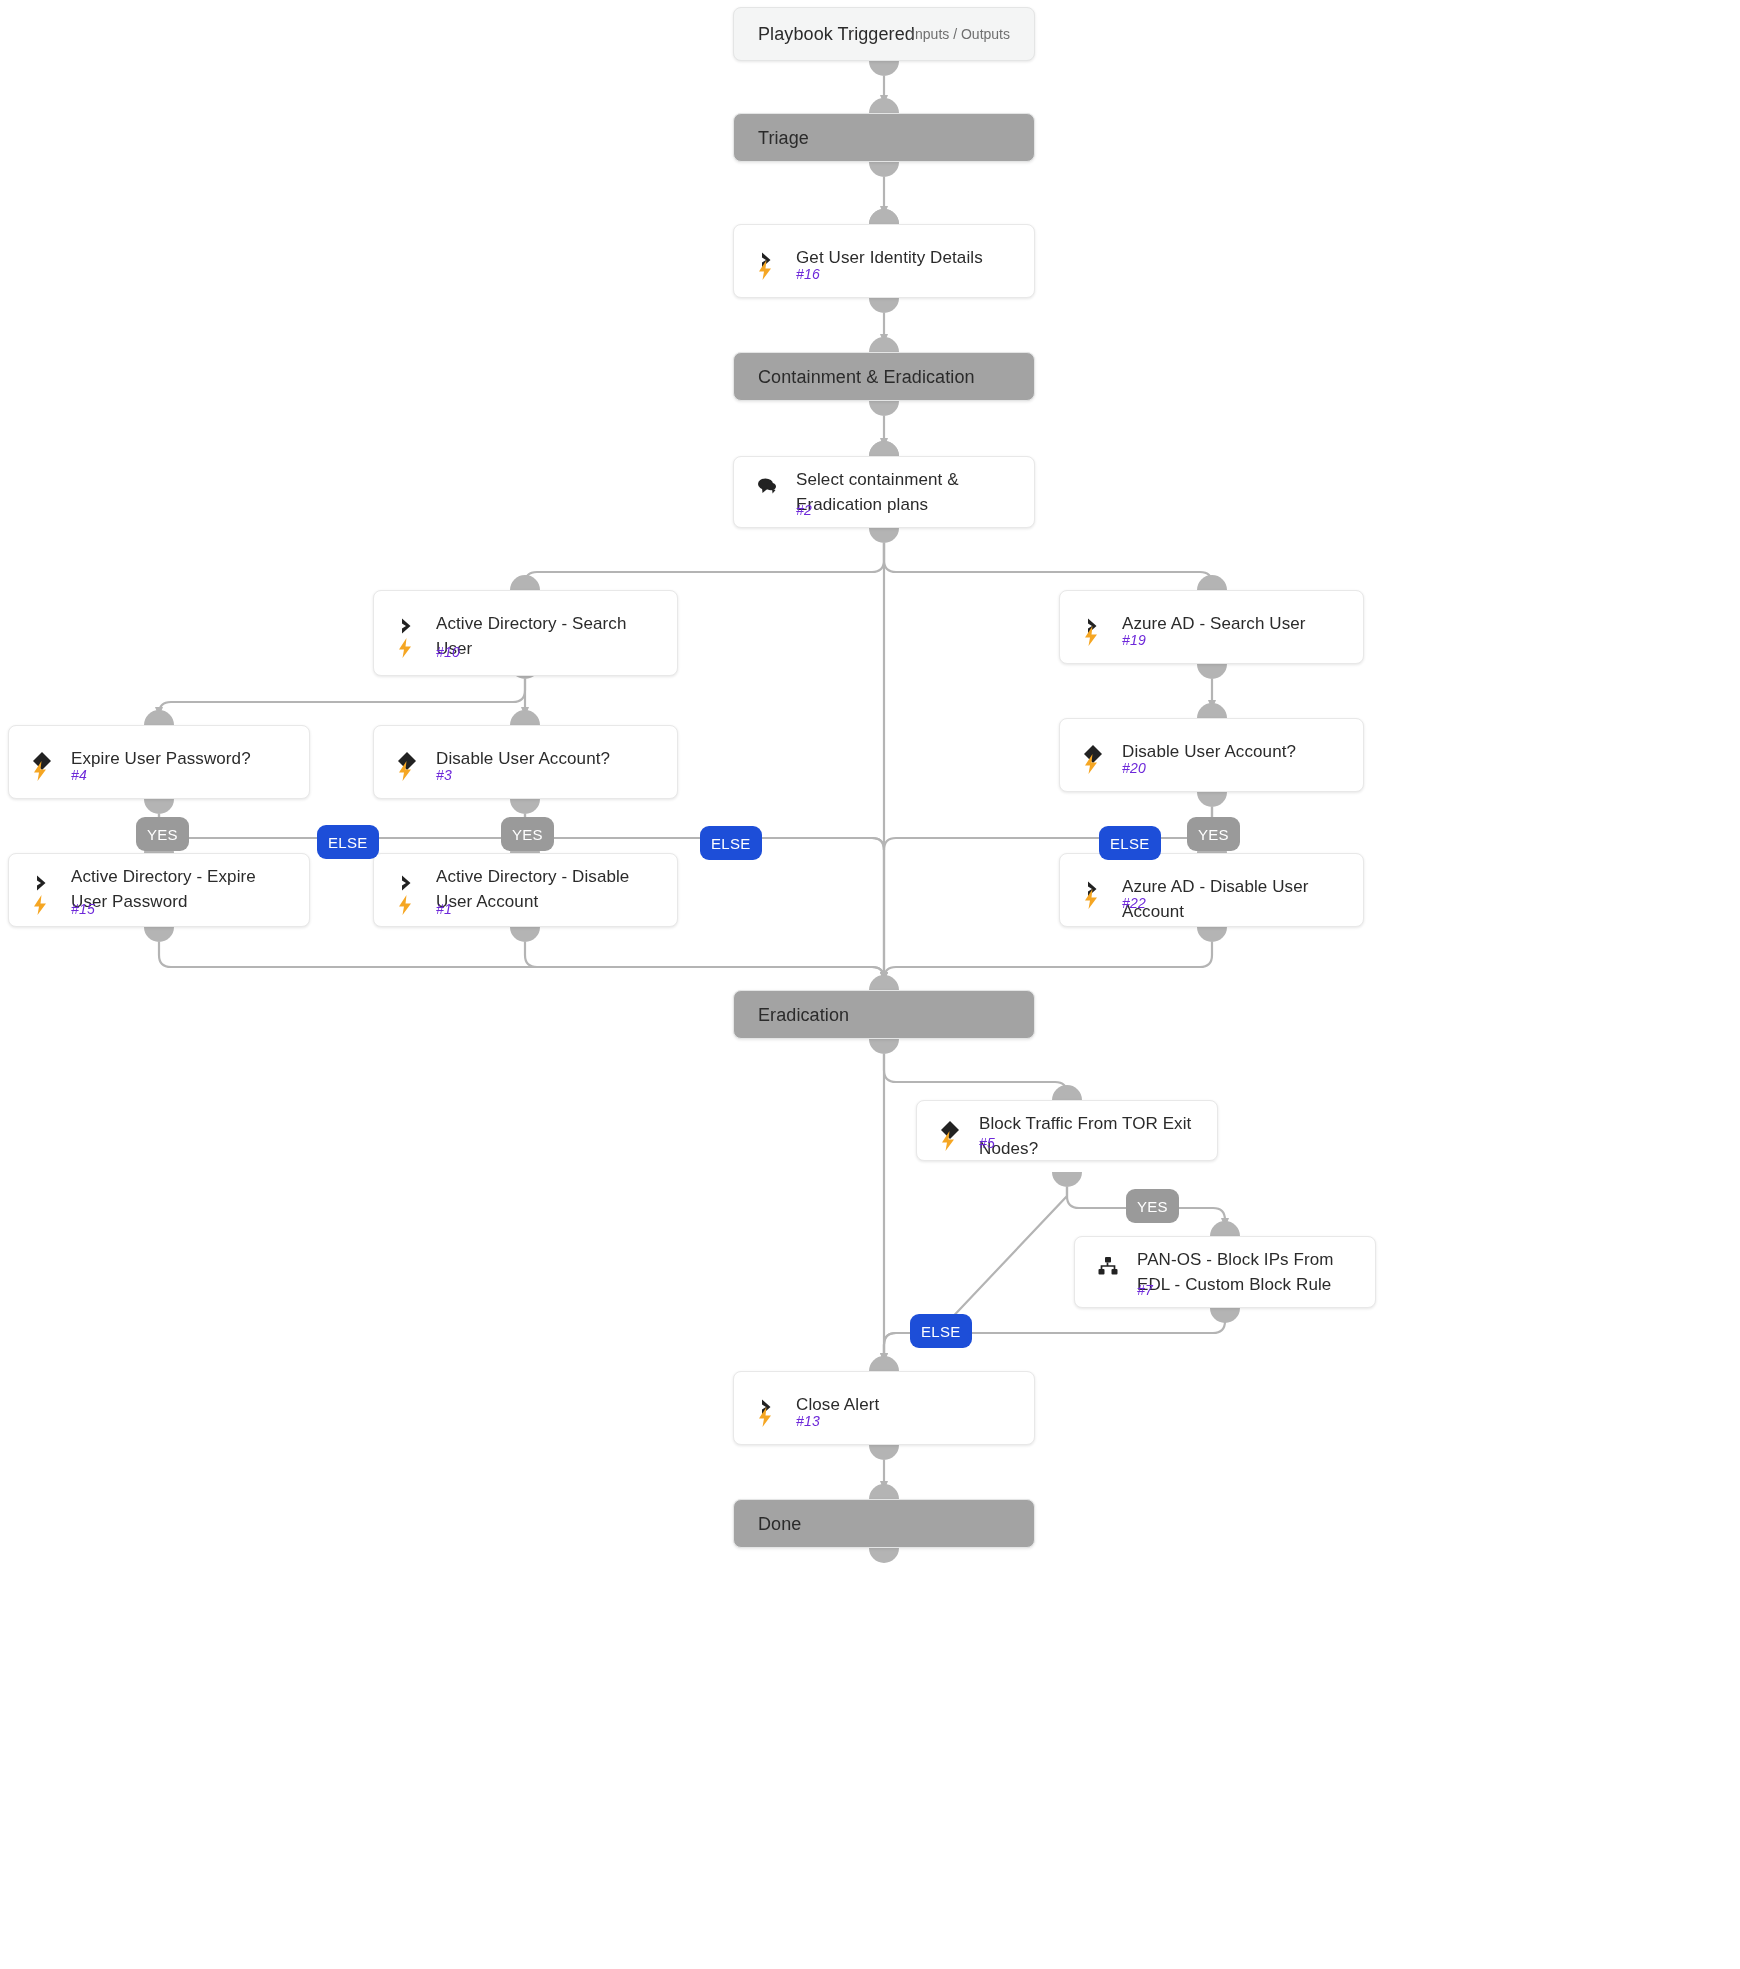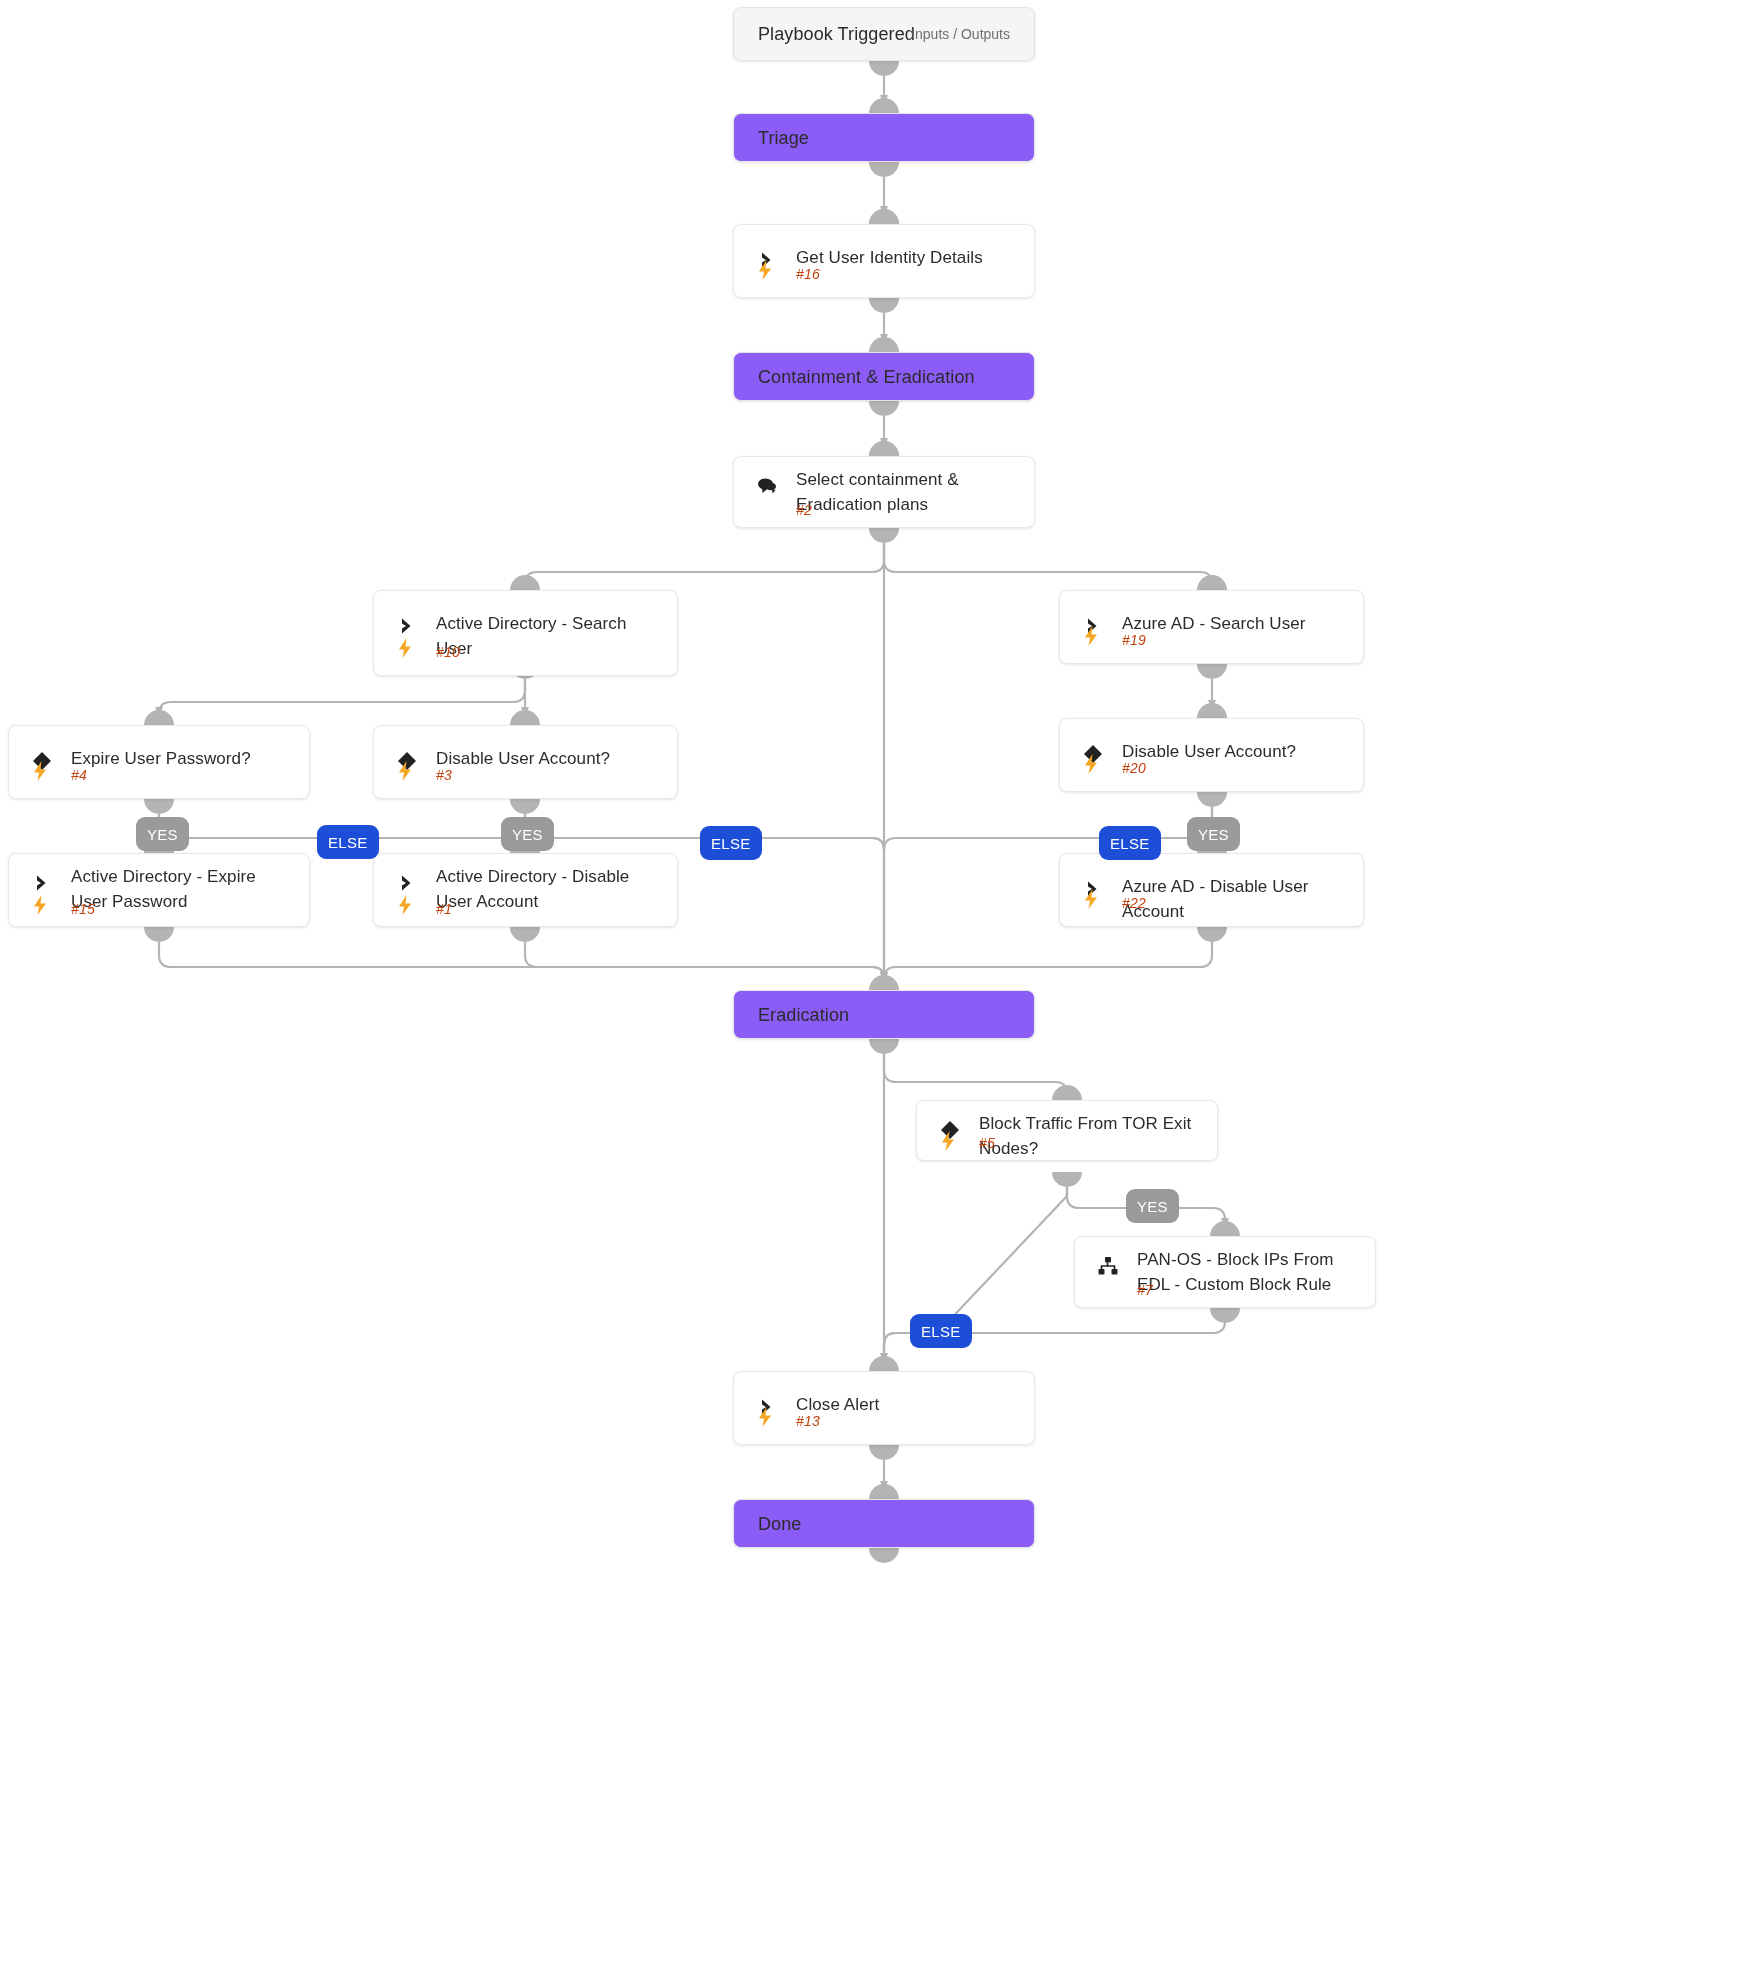--- a/index.html
+++ b/index.html
@@ -30,21 +30,21 @@
   .node {
     position: absolute;
     box-sizing: border-box;
     border-radius: 8px;
     background: #ffffff;
     border: 1px solid #e8e8e8;
     box-shadow: 0 1px 3px rgba(0,0,0,0.10);
     z-index: 5;
   }
   .node.section {
-    background: #8b5cf6;
+    background: #a3a3a3;
     border: 1px solid #e4e5e5;
   }
   .node.start {
     background: #f4f5f5;
     border: 1px solid #e4e5e5;
   }
   
   .sec-label {
     position: absolute;
     left: 24px;
@@ -94,21 +94,21 @@
     height: 26px;
     display: flex;
     align-items: center;
     justify-content: center;
   }
   .n-num {
     position: absolute;
     left: 62px;
     bottom: 15px;
     font-size: 14px;
-    color: #c2410c;
+    color: #6d28d9;
     font-style: italic;
     letter-spacing: .2px;
     margin-top: 44px;
   }
   
   .port {
     position: absolute;
     width: 30px;
     height: 15px;
     background: #b4b4b4;

